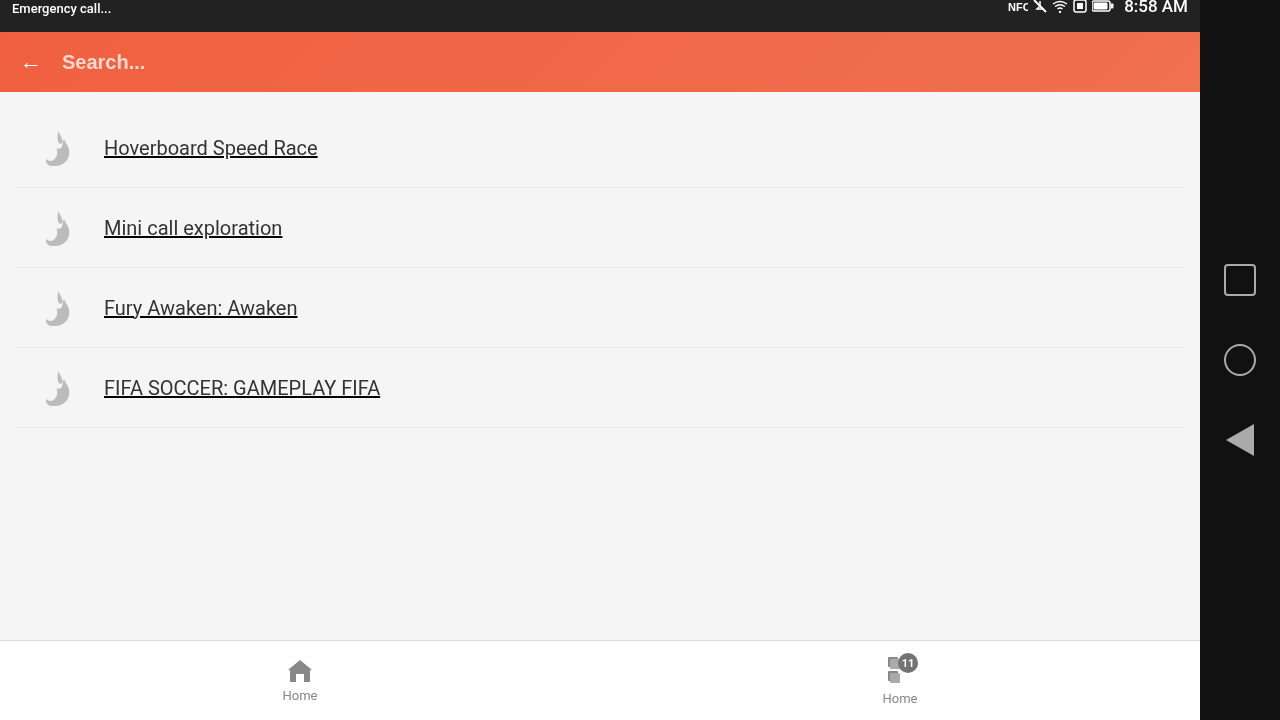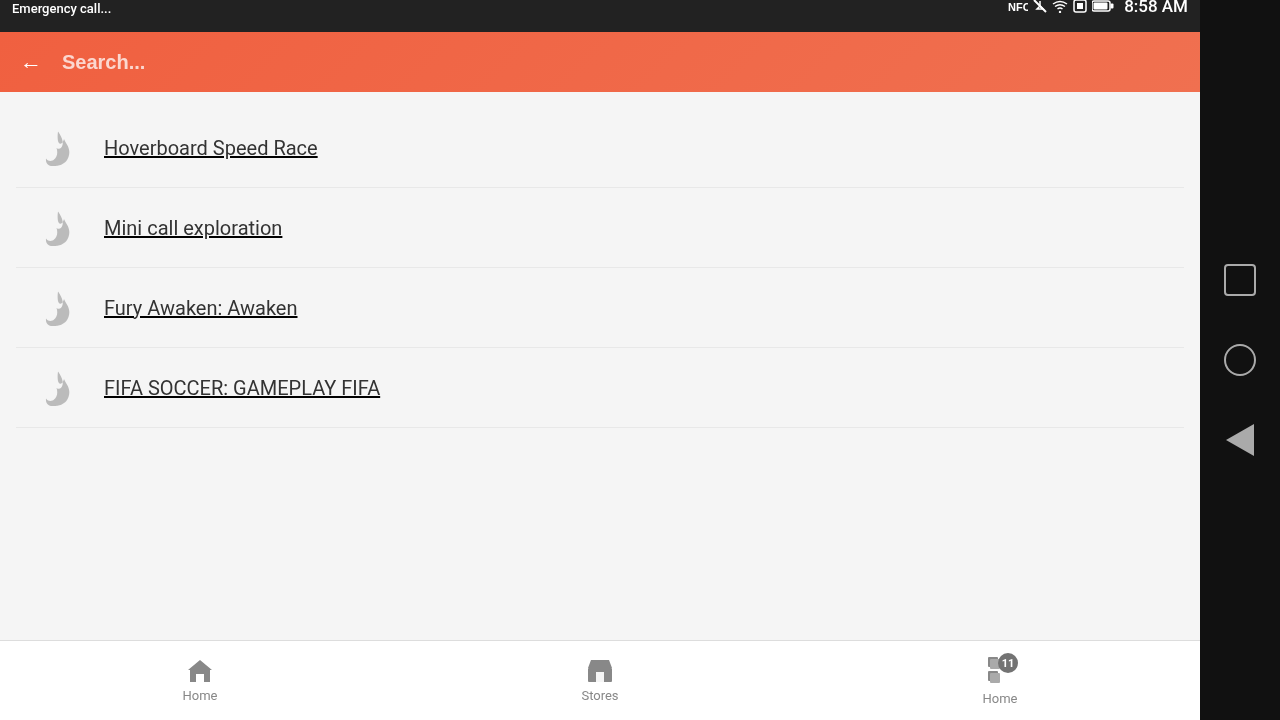--- a/index.html
+++ b/index.html
@@ -296,28 +296,20 @@
   <div class="bottom-nav">
 
     <div class="nav-item">
       <svg width="28" height="26" viewBox="0 0 28 26" fill="#888">
         <path d="M14 2 L2 12 L4 12 L4 24 L10 24 L10 16 L18 16 L18 24 L24 24 L24 12 L26 12 Z"></path>
       </svg>
       <span class="nav-label">Home</span>
     </div>
 
 
-    <div class="nav-item">
-      <svg width="28" height="26" viewBox="0 0 28 26" fill="#888">
-        <rect x="2" y="10" width="24" height="14" rx="1"></rect>
-        <path d="M2 10 L5 2 L23 2 L26 10 Z" fill="#888"></path>
-        <rect x="10" y="14" width="8" height="10" fill="#f5f5f5"></rect>
-      </svg>
-      <span class="nav-label">Stores</span>
-    </div>
 
     <div class="nav-item">
       <div style="position:relative; display:inline-block;">
         <svg width="28" height="28" viewBox="0 0 28 28" fill="#888">
           <rect x="2" y="2" width="10" height="10" rx="1"></rect>
           <rect x="4" y="4" width="10" height="10" rx="1" fill="#aaa"></rect>
           <rect x="16" y="2" width="10" height="10" rx="1"></rect>
           <rect x="18" y="4" width="10" height="10" rx="1" fill="#aaa"></rect>
           <rect x="2" y="16" width="10" height="10" rx="1"></rect>
           <rect x="4" y="18" width="10" height="10" rx="1" fill="#aaa"></rect>

